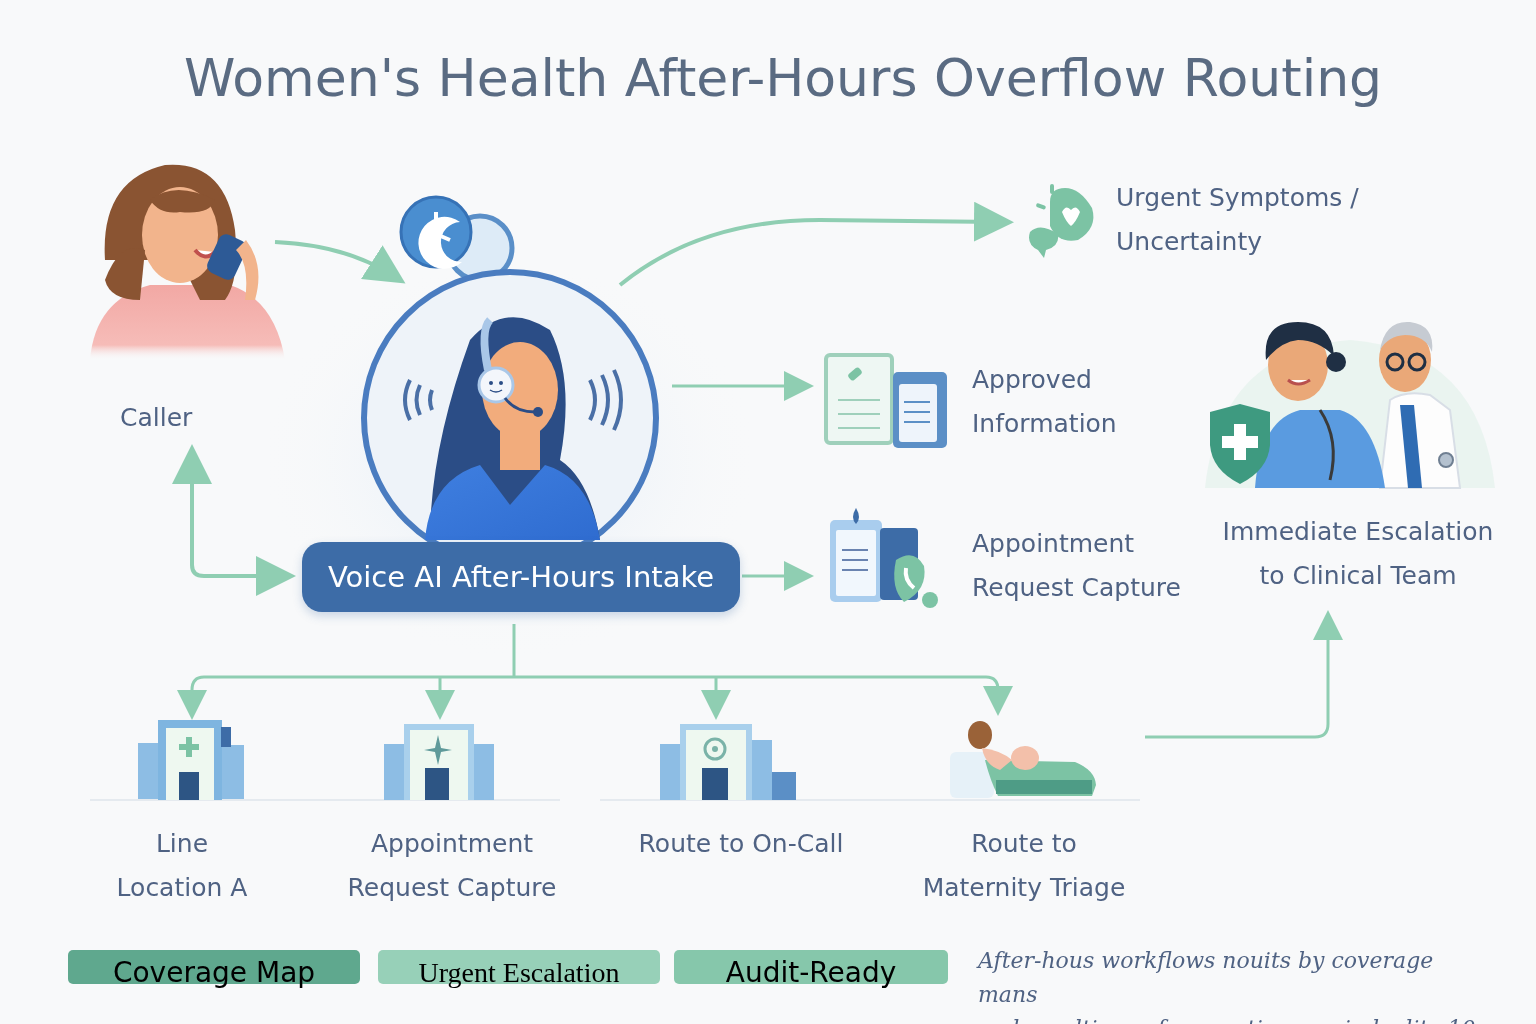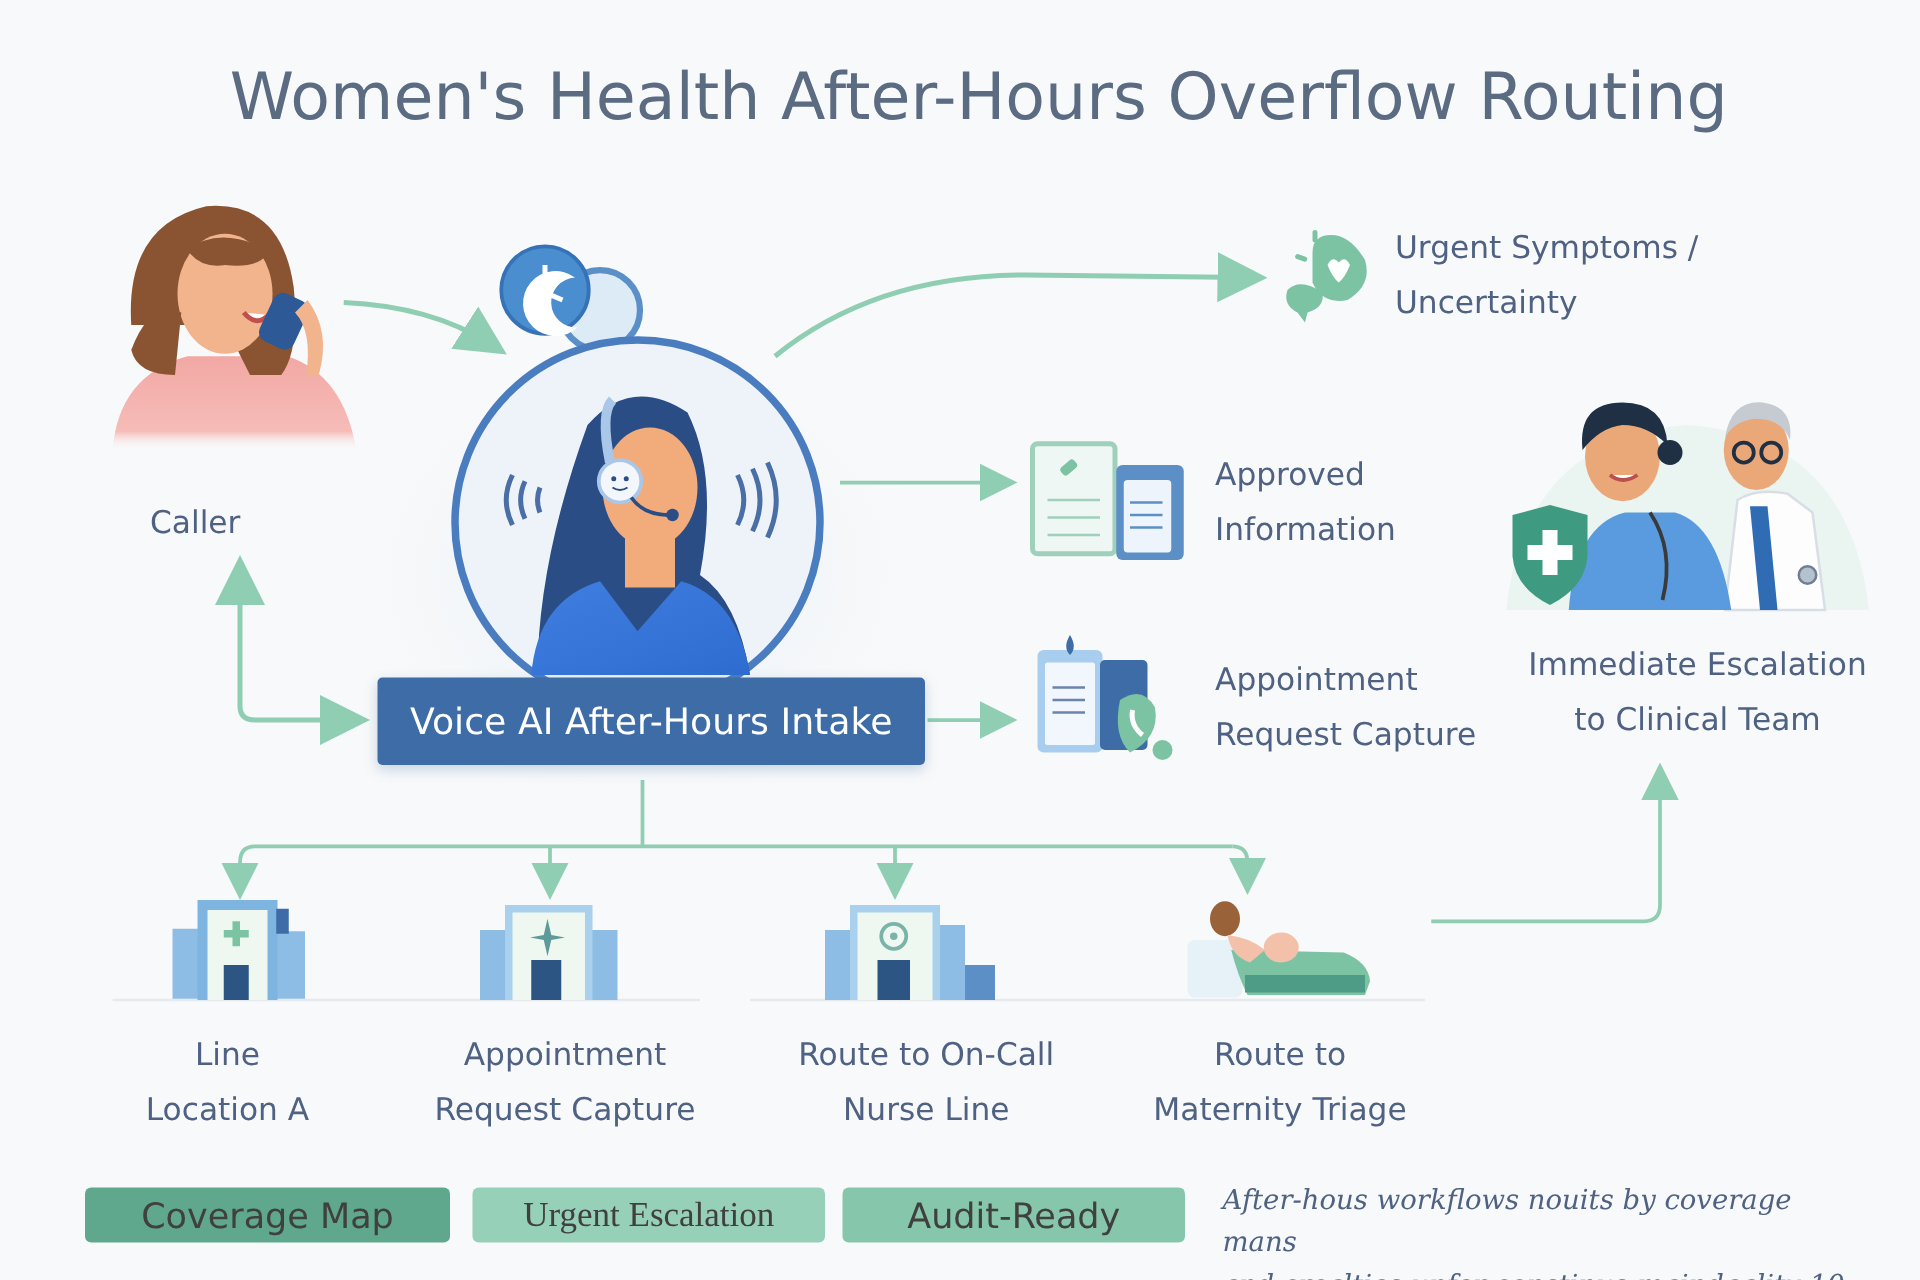--- a/index.html
+++ b/index.html
@@ -13,26 +13,26 @@
   .abs { position: absolute; }
   .title {
     left: 0; top: 48px; width: 1566px; text-align: center;
     font-size: 52px; color: #5a6b82; letter-spacing: 0px; font-weight: normal;
   }
   .label { color: #4f6283; font-size: 25px; line-height: 44px; }
   .center { text-align: center; }
   svg.layer { position: absolute; left: 0; top: 0; }
   .intake {
     left: 302px; top: 542px; width: 438px; height: 70px;
-    background: #3d6ca7; border-radius: 4px;
+    background: #3d6ca7; border-radius: 20px;
     color: #fff; font-size: 29px; line-height: 70px; text-align: center;
     box-shadow: 0 4px 10px rgba(61,108,167,0.25);
   }
   .pill {
-    top: 950px; height: 44px; border-radius: 5px; color: #404040;
+    top: 950px; height: 34px; border-radius: 5px; color: #000000;
     font-size: 28px; line-height: 46px; text-align: center;
   }
   .note {
     left: 978px; top: 944px; width: 520px;
     font-family: "DejaVu Serif", "Liberation Serif", serif; font-style: italic;
     font-size: 22px; line-height: 34px; color: #4f6283;
   }
 </style>
 </head>
 <body>
@@ -245,21 +245,20 @@
 <div class="abs label center" style="left:72px; top:822px; width:220px;">
   <div>Line</div>
   <div>Location A</div>
 </div>
 <div class="abs label center" style="left:322px; top:822px; width:260px;">
   <div>Appointment</div>
   <div>Request Capture</div>
 </div>
 <div class="abs label center" style="left:606px; top:822px; width:270px;">
   <div>Route to On-Call</div>
-  <div>Nurse Line</div>
 </div>
 <div class="abs label center" style="left:892px; top:822px; width:264px;">
   <div>Route to</div>
   <div>Maternity Triage</div>
 </div>
 
 <div class="abs pill" style="left:68px; width:292px; background:#5fa88e;">Coverage Map</div>
 <div class="abs pill" style="left:378px; width:282px; background:#97d0b8;font-family:Liberation Serif, serif;">Urgent Escalation</div>
 <div class="abs pill" style="left:674px; width:274px; background:#86c7ab;">Audit-Ready</div>
 

